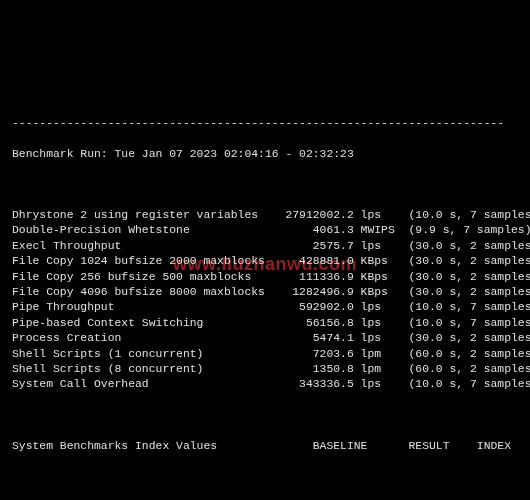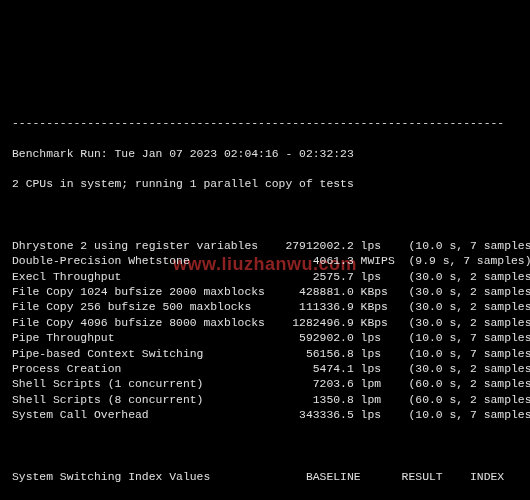--- a/index.html
+++ b/index.html
@@ -34,25 +34,24 @@
 </head>
 <body>
 
 
 
 <div class="watermark">www.liuzhanwu.com</div>
 
 <div class="term">
 <div>------------------------------------------------------------------------</div>
 <div>Benchmark Run: Tue Jan 07 2023 02:04:16 - 02:32:23</div>
-<div>2 CPUs in system; running 1 parallel copy of tests</div>
 <div>&nbsp;</div>
 <div id="results-block"><div>Dhrystone 2 using register variables    27912002.2 lps    (10.0 s, 7 samples)</div><div>Double-Precision Whetstone                  4061.3 MWIPS  (9.9 s, 7 samples)</div><div>Execl Throughput                            2575.7 lps    (30.0 s, 2 samples)</div><div>File Copy 1024 bufsize 2000 maxblocks     428881.0 KBps   (30.0 s, 2 samples)</div><div>File Copy 256 bufsize 500 maxblocks       111336.9 KBps   (30.0 s, 2 samples)</div><div>File Copy 4096 bufsize 8000 maxblocks    1282496.9 KBps   (30.0 s, 2 samples)</div><div>Pipe Throughput                           592902.0 lps    (10.0 s, 7 samples)</div><div>Pipe-based Context Switching               56156.8 lps    (10.0 s, 7 samples)</div><div>Process Creation                            5474.1 lps    (30.0 s, 2 samples)</div><div>Shell Scripts (1 concurrent)                7203.6 lpm    (60.0 s, 2 samples)</div><div>Shell Scripts (8 concurrent)                1350.8 lpm    (60.0 s, 2 samples)</div><div>System Call Overhead                      343336.5 lps    (10.0 s, 7 samples)</div></div>
 <div>&nbsp;</div>
-<div id="index-header">System Switching Index Values              BASELINE      RESULT    INDEX</div>
+<div id="index-header">System Benchmarks Index Values              BASELINE      RESULT    INDEX</div>
 
 
 
 
 
 </div>
 
 
 
 

